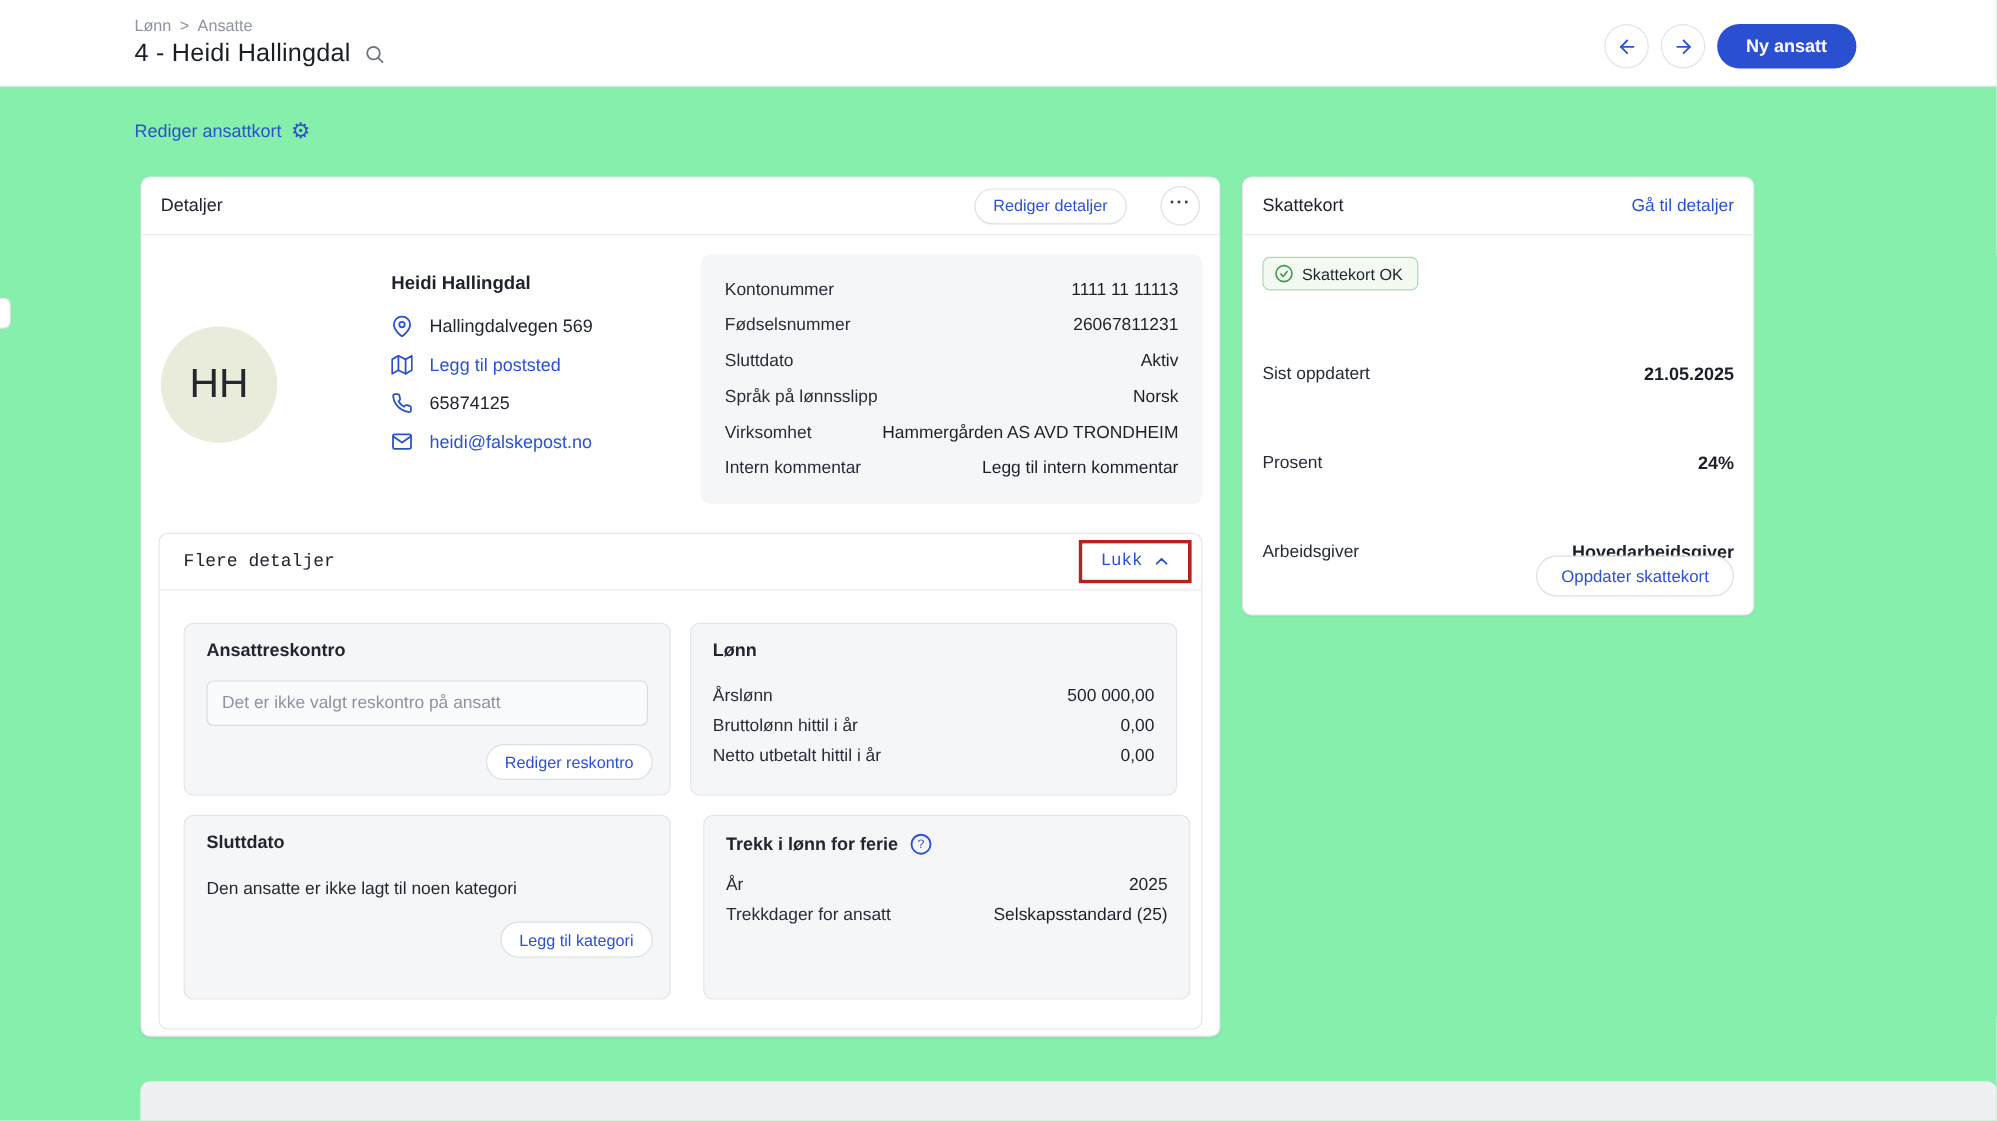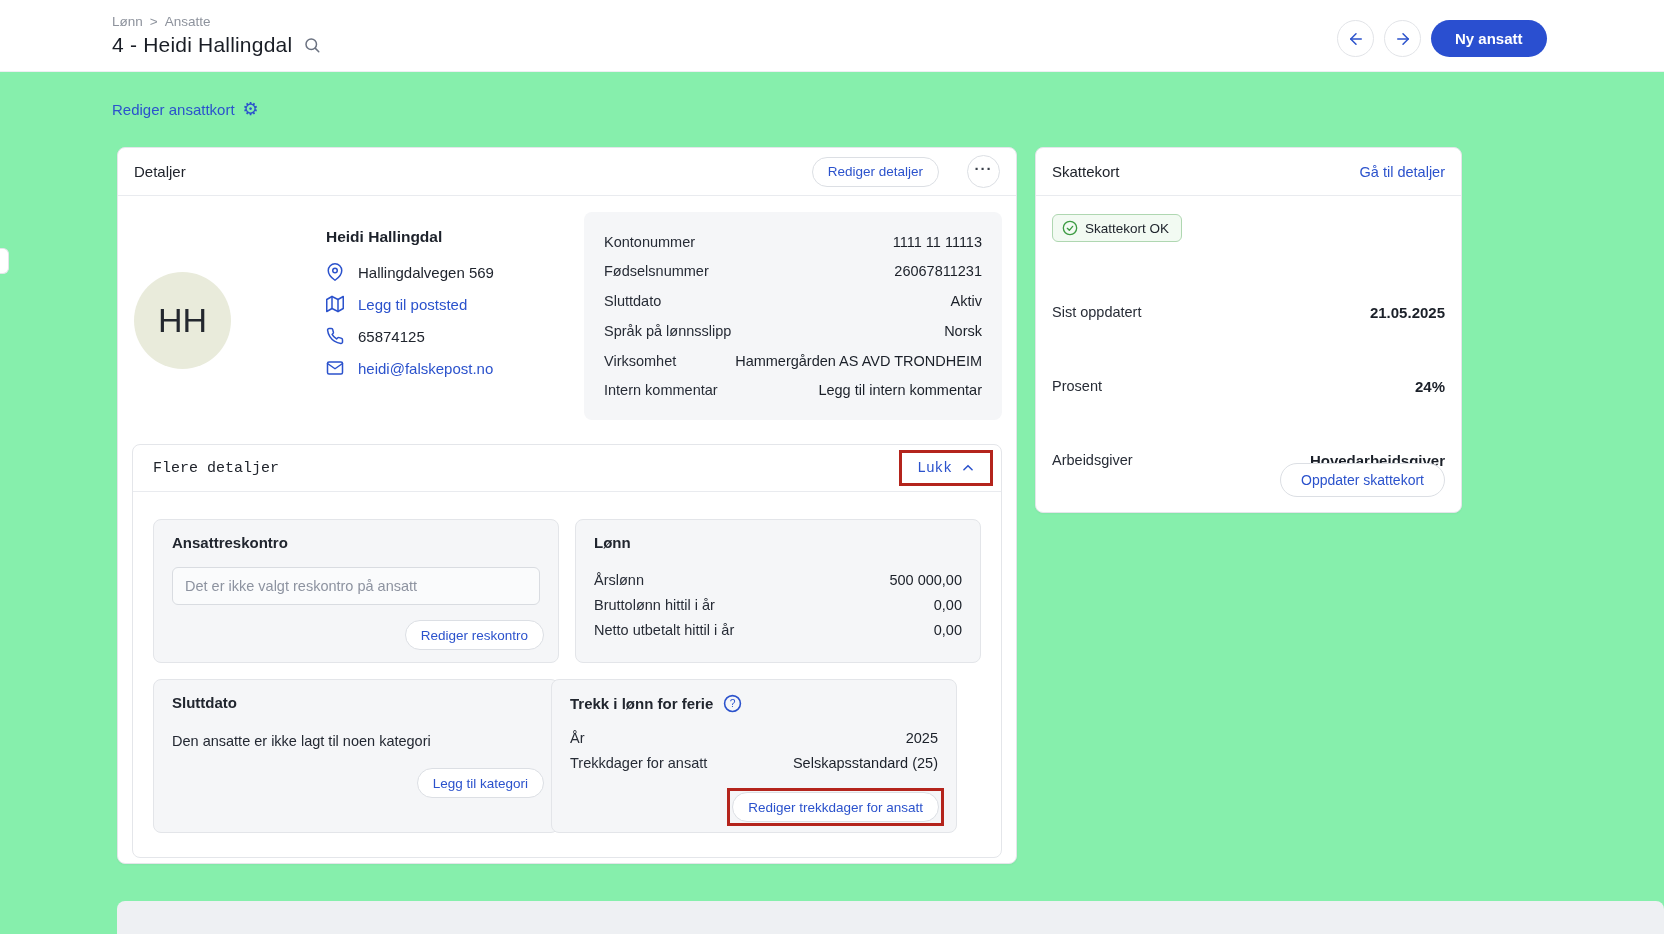--- a/index.html
+++ b/index.html
@@ -69,21 +69,21 @@
   .red-box { border:3px solid var(--red); }
   .lukk-btn { display:flex; align-items:center; gap:9px; color:var(--blue); font-size:14.5px;
     padding:7px 15px; background:#fff; border:none; cursor:pointer; font-family:inherit; }
   .sub-card { position:absolute; background:#f5f6f8; border:1px solid #e3e5e9; border-radius:8px; padding:14px 18px; }
   .sub-title { font-size:15px; font-weight:600; color:#21262f; }
   .sub-title-row { display:flex; align-items:center; gap:10px; }
   .q-icon { color:var(--blue); }
   #ledger-card { left:20px; top:74px; width:406px; height:144px; }
   #salary-card { left:442px; top:74px; width:406px; height:144px; }
   #categories-card { left:20px; top:234px; width:406px; height:154px; }
-  #vacation-card { left:418px; top:234px; width:406px; height:154px; }
+  #vacation-card { left:453px; top:234px; width:406px; height:154px; }
   .reskontro-input { margin-top:16px; width:100%; height:38px; border:1px solid #d9dce1; border-radius:6px;
     background:#fafbfc; padding:0 12px; font-size:14.5px; font-family:inherit; color:#3a4049; }
   .reskontro-input::placeholder { color:#8d93a0; }
   .sub-rows { margin-top:19px; display:flex; flex-direction:column; gap:6px; }
   .sub-rows .kv-row { height:19px; }
   .empty-text { margin-top:22px; font-size:14.5px; color:#232832; }
   .abs-br { position:absolute; }
   .vac-red-box { position:absolute; right:12px; bottom:6px; padding:1px 2px; border:3px solid var(--red); }
   
   #tax-card { left:1035px; top:147px; width:427px; height:366px; }
@@ -285,23 +285,20 @@
         <div class="sub-rows" style="margin-top:15px;">
           <div class="kv-row">
             <span class="kv-label">År</span>
             <span class="kv-value">2025</span>
           </div>
           <div class="kv-row">
             <span class="kv-label">Trekkdager for ansatt</span>
             <span class="kv-value">Selskapsstandard (25)</span>
           </div>
         </div>
-        <span class="vac-red-box">
-          <button class="pill-btn">Rediger trekkdager for ansatt</button>
-        </span>
       </div>
     </div>
   </div>
 
   <div class="card" id="tax-card">
     <div class="card-header">
       <span class="card-title">Skattekort</span>
       <span class="link" style="font-size:14.5px;">Gå til detaljer</span>
     </div>
     <div class="tax-body">

